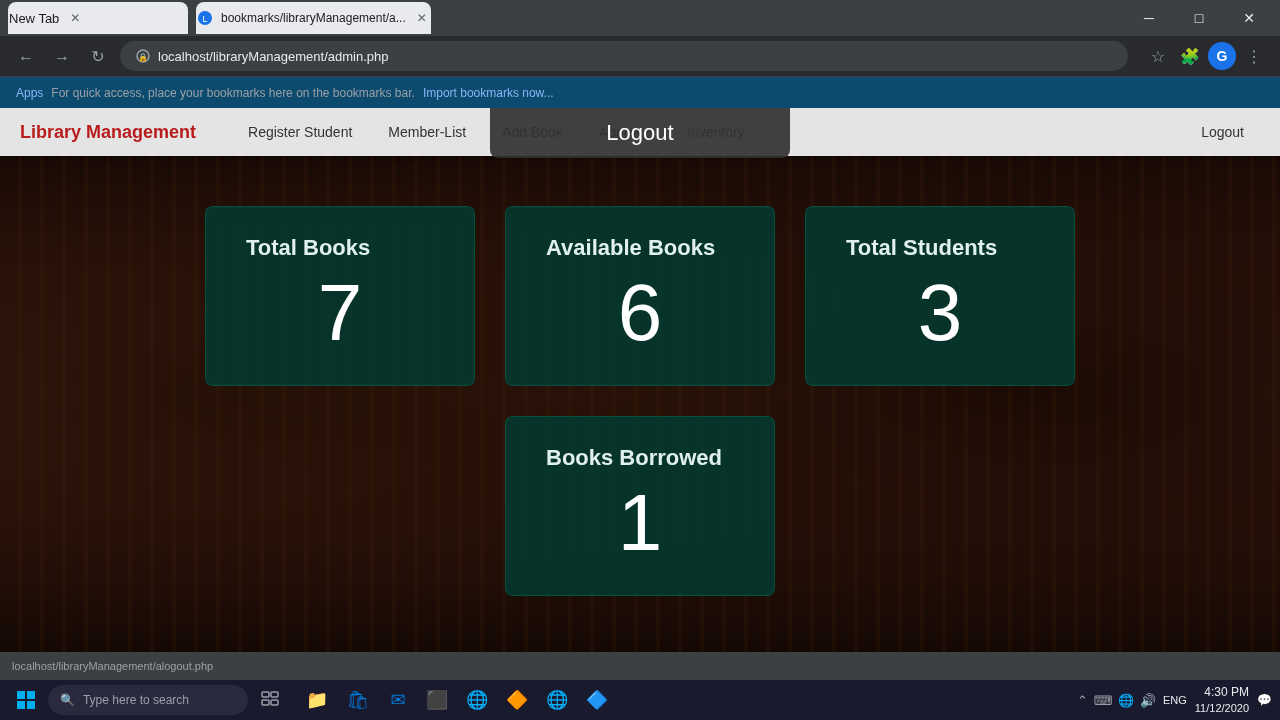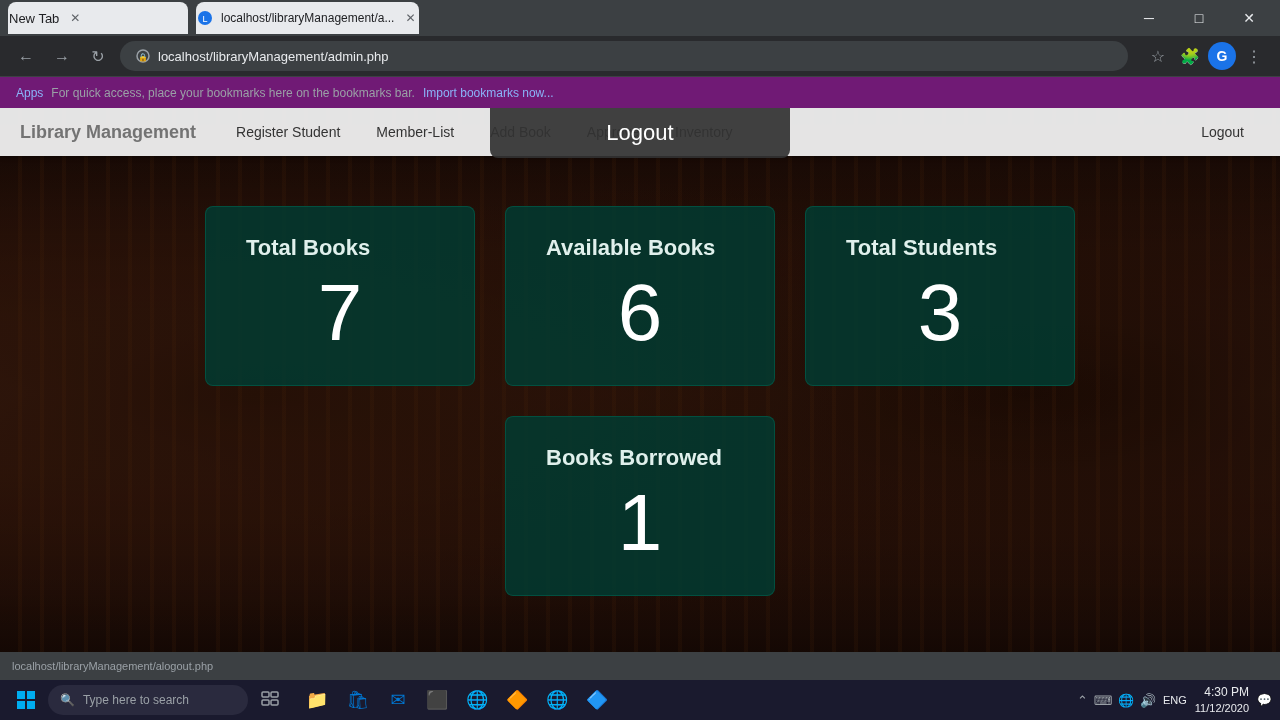--- a/index.html
+++ b/index.html
@@ -93,21 +93,21 @@
       width: 28px; height: 28px;
       border-radius: 50%;
       background: #1a73e8;
       display: flex; align-items: center; justify-content: center;
       color: white;
       font-size: 14px;
       font-weight: bold;
     }
 
     .bookmarks-bar {
-      background: #701a75;
+      background: #0c4a6e;
       height: 32px;
       display: flex;
       align-items: center;
       padding: 0 16px;
       gap: 8px;
       border-top: 1px solid #3c4043;
       font-size: 12px;
       color: #9aa0a6;
     }
     .bookmarks-link { color: #8ab4f8; cursor: pointer; text-decoration: none; }
@@ -153,22 +153,22 @@
       background: rgba(240,240,240,0.95);
       height: 48px;
       display: flex;
       align-items: center;
       padding: 0 20px;
       box-shadow: 0 2px 4px rgba(0,0,0,0.3);
     }
     .brand {
       font-size: 18px;
       font-weight: bold;
-      color: #737373;
-      margin-right: 24px;
+      color: #b91c1c;
+      margin-right: 36px;
       cursor: pointer;
     }
     .nav-links {
       display: flex;
       gap: 4px;
       flex: 1;
     }
     .nav-link {
       padding: 8px 16px;
       font-size: 14px;
@@ -316,21 +316,21 @@
   <div class="title-bar">
     <div class="tab">
       <span>New Tab</span>
       <span class="tab-close">✕</span>
     </div>
     <div class="tab" style="background:#e8eaed; font-weight:500;">
       <svg width="16" height="16" viewBox="0 0 16 16">
           <circle cx="8" cy="8" r="7" fill="#1a73e8"></circle>
           <text x="8" y="12" text-anchor="middle" fill="white" font-size="9">L</text>
         </svg>
-      <span style="font-size:12px;">localhost/libraryManagement/a...</span>
+      <span style="font-size:12px;">bookmarks/libraryManagement/a...</span>
       <span class="tab-close">✕</span>
     </div>
     <div class="window-controls">
       <div class="win-btn">─</div>
       <div class="win-btn">□</div>
       <div class="win-btn close">✕</div>
     </div>
   </div>
 
   <div class="address-bar-row">

